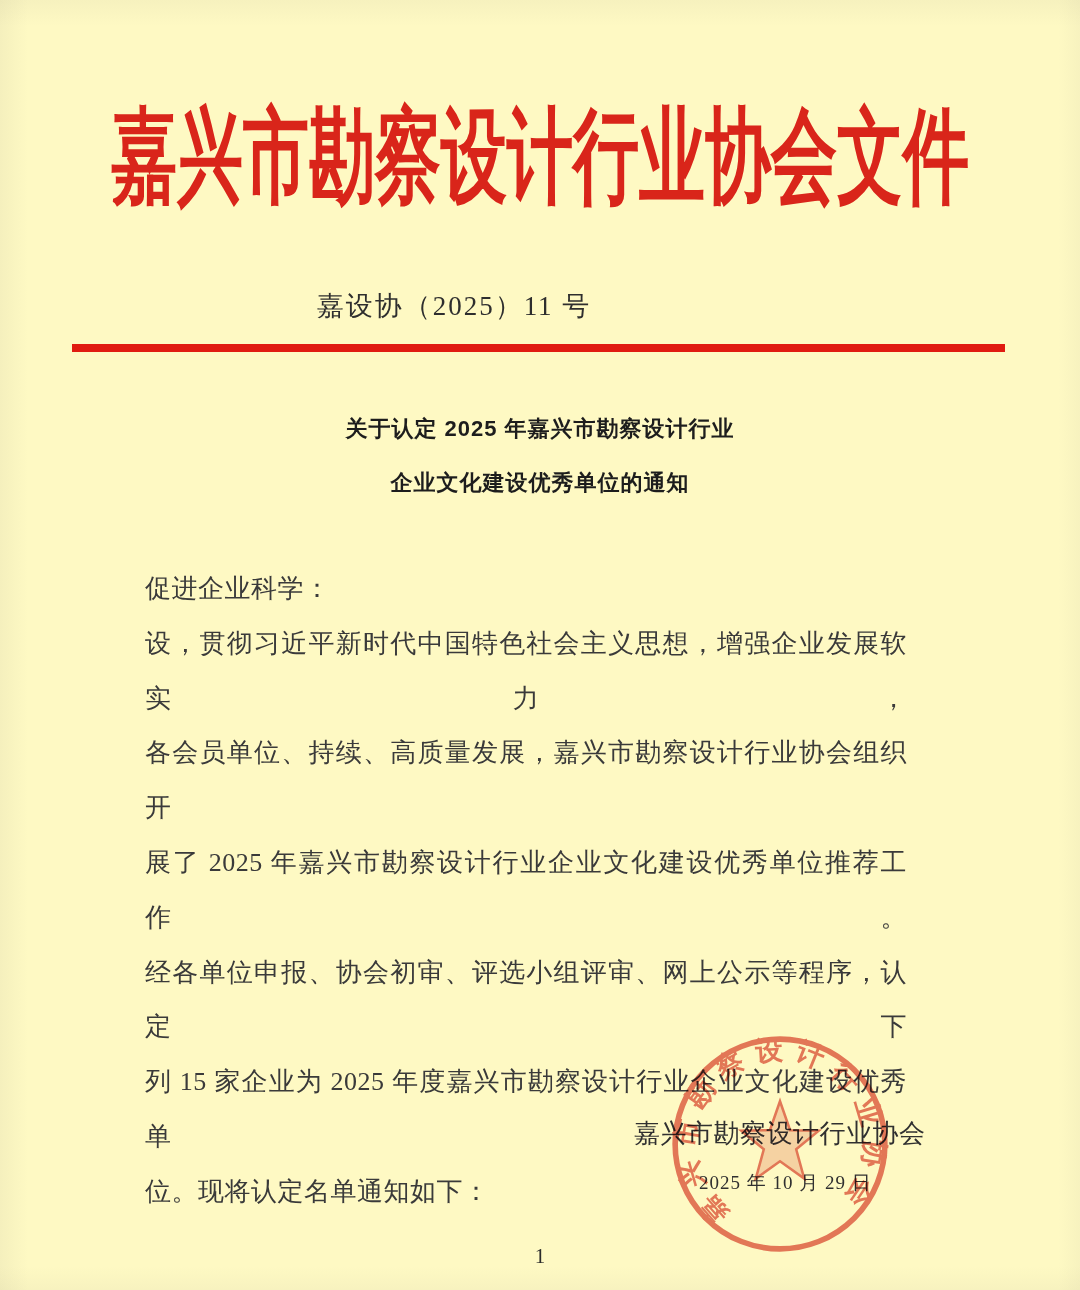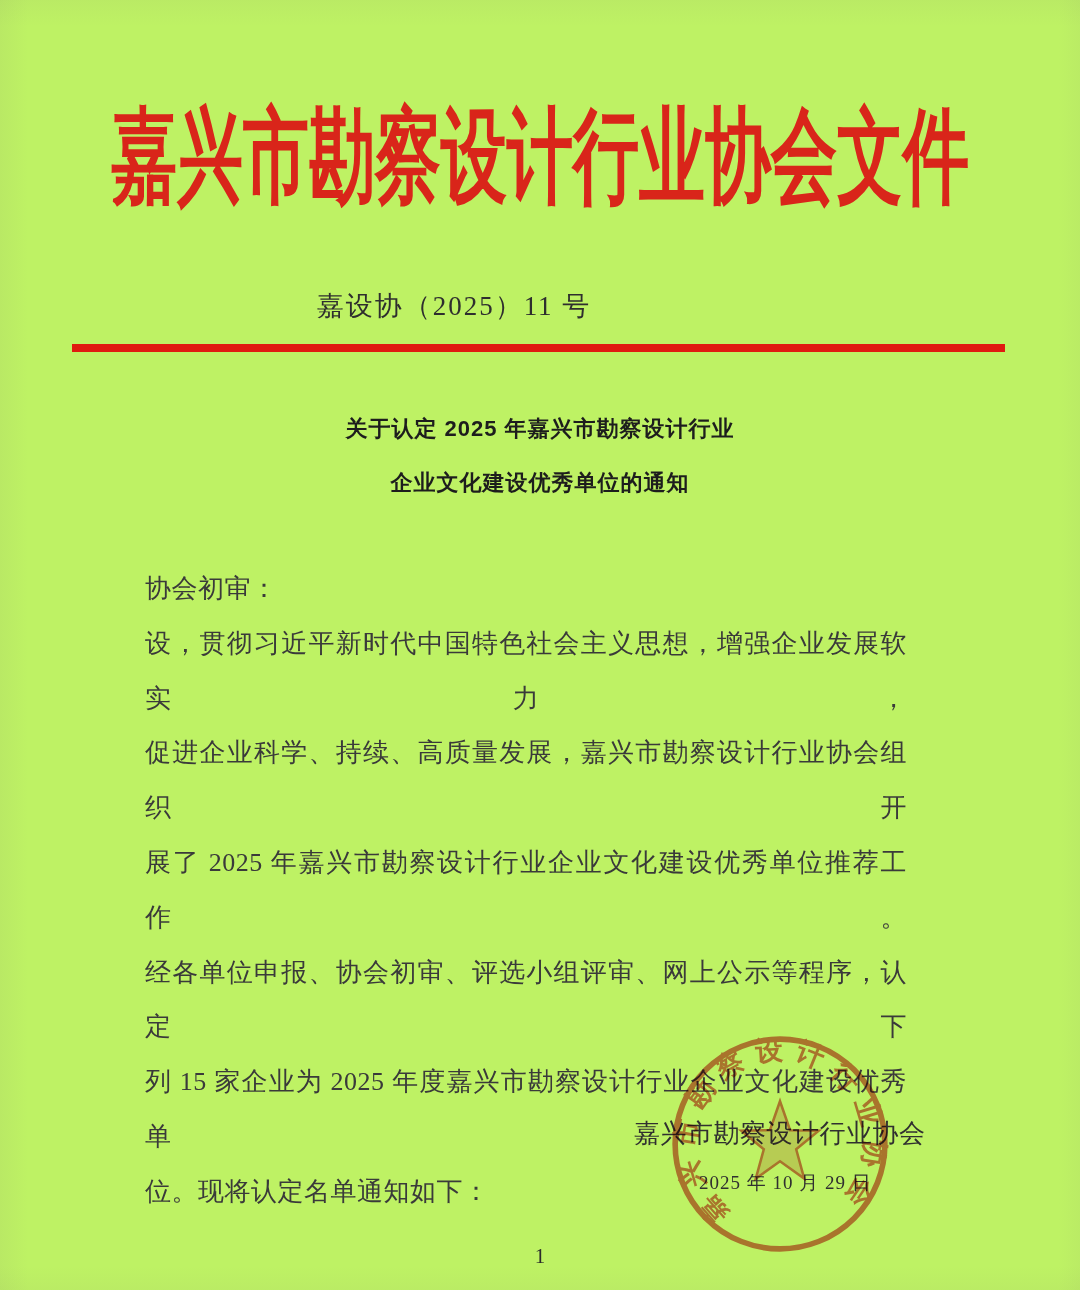--- a/index.html
+++ b/index.html
@@ -11,21 +11,21 @@
   }
   *{margin:0;padding:0;box-sizing:border-box;}
   html,body{width:1080px;height:1290px;}
   body{
     font-family:"Liberation Serif","DejaVu Serif",serif;
     background:#f2f0ef;
   }
   .page{
     position:relative;
     width:1080px;height:1290px;
-    background:#bef264;
+    background:#fef9c3;
     overflow:hidden;
   }
   
   .scan-shade{
     position:absolute;inset:0;pointer-events:none;
     background:
       linear-gradient(90deg, rgba(120,115,110,0.07) 0, rgba(120,115,110,0) 28px),
       linear-gradient(270deg, rgba(120,115,110,0.05) 0, rgba(120,115,110,0) 22px),
       linear-gradient(180deg, rgba(120,115,110,0.06) 0, rgba(120,115,110,0) 26px),
       linear-gradient(0deg, rgba(120,115,110,0.05) 0, rgba(120,115,110,0) 24px);
@@ -145,23 +145,23 @@
   <div class="doc-number">嘉设协（2025）11 号</div>
 
   <div class="red-rule"></div>
 
   <div class="notice-title">
     <div>关于认定 2025 年嘉兴市勘察设计行业</div>
     <div>企业文化建设优秀单位的通知</div>
   </div>
 
   <div class="body-block">
-    <div class="line">协会初审：</div>
+    <div class="line">促进企业科学：</div>
     <div class="line justify">设，贯彻习近平新时代中国特色社会主义思想，增强企业发展软实力，</div>
-    <div class="line justify">促进企业科学、持续、高质量发展，嘉兴市勘察设计行业协会组织开</div>
+    <div class="line justify">各会员单位、持续、高质量发展，嘉兴市勘察设计行业协会组织开</div>
     <div class="line justify">展了 2025 年嘉兴市勘察设计行业企业文化建设优秀单位推荐工作。</div>
     <div class="line justify">经各单位申报、协会初审、评选小组评审、网上公示等程序，认定下</div>
     <div class="line justify">列 15 家企业为 2025 年度嘉兴市勘察设计行业企业文化建设优秀单</div>
     <div class="line">位。现将认定名单通知如下：</div>
 
   </div>
 
   <div class="signature">嘉兴市勘察设计行业协会</div>
 
   <div class="date">2025 年 10 月 29 日</div>

